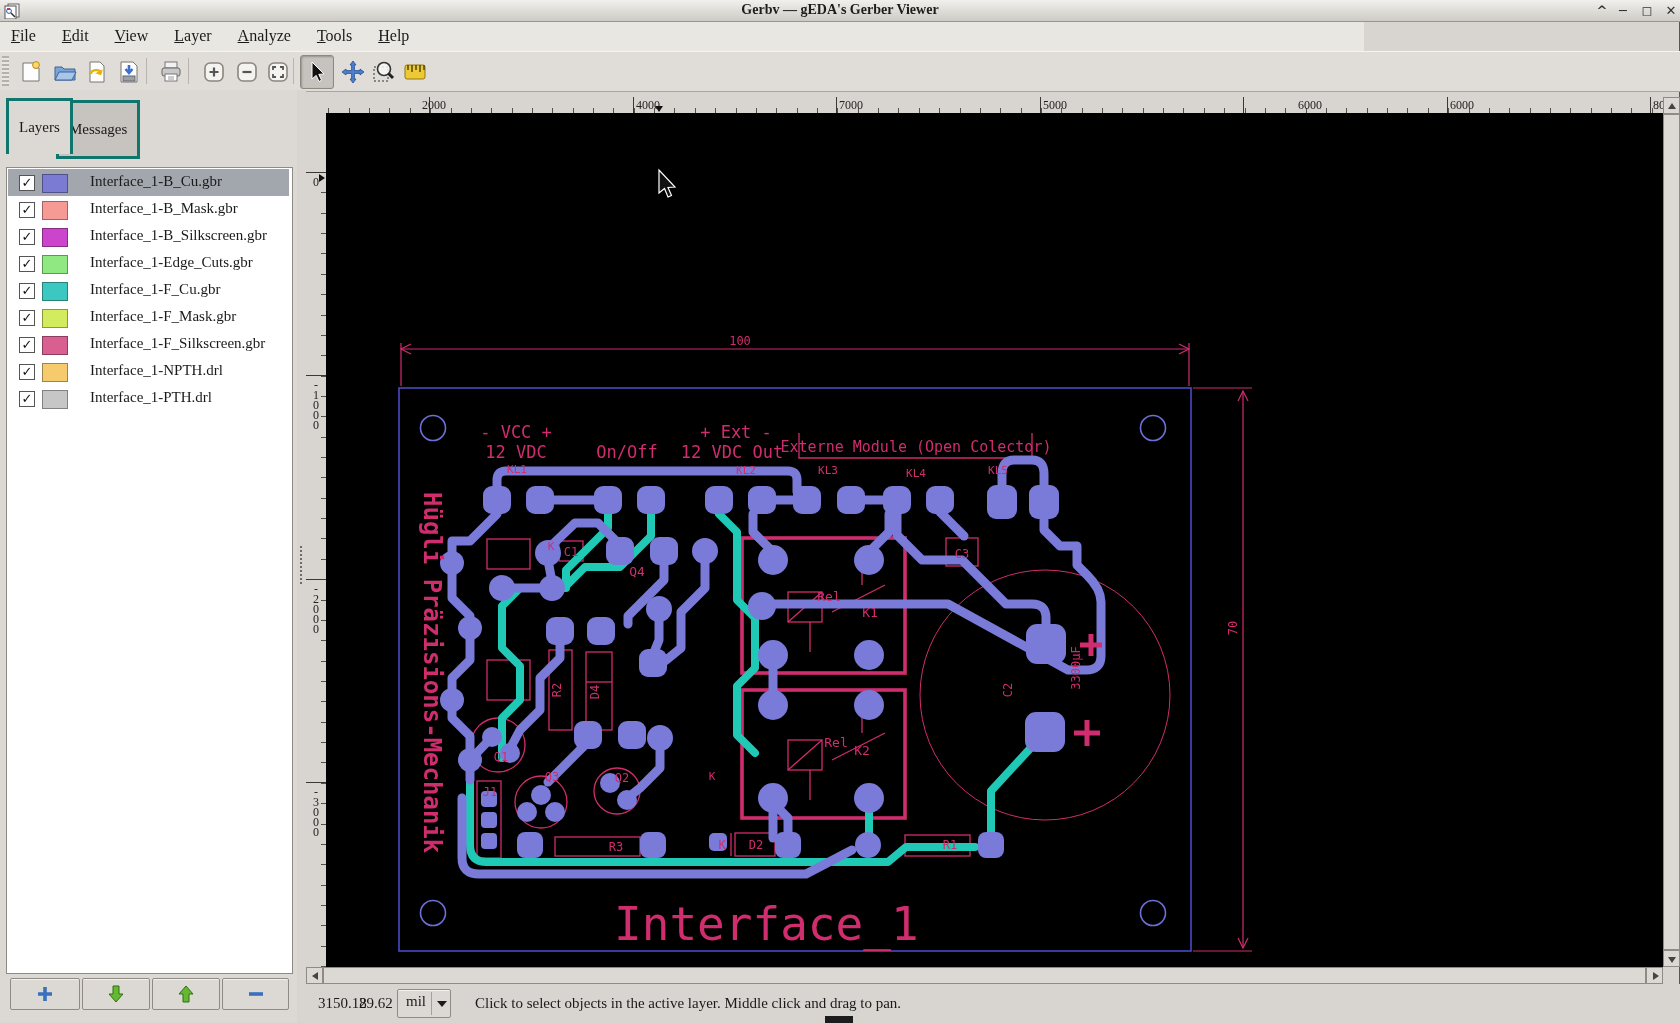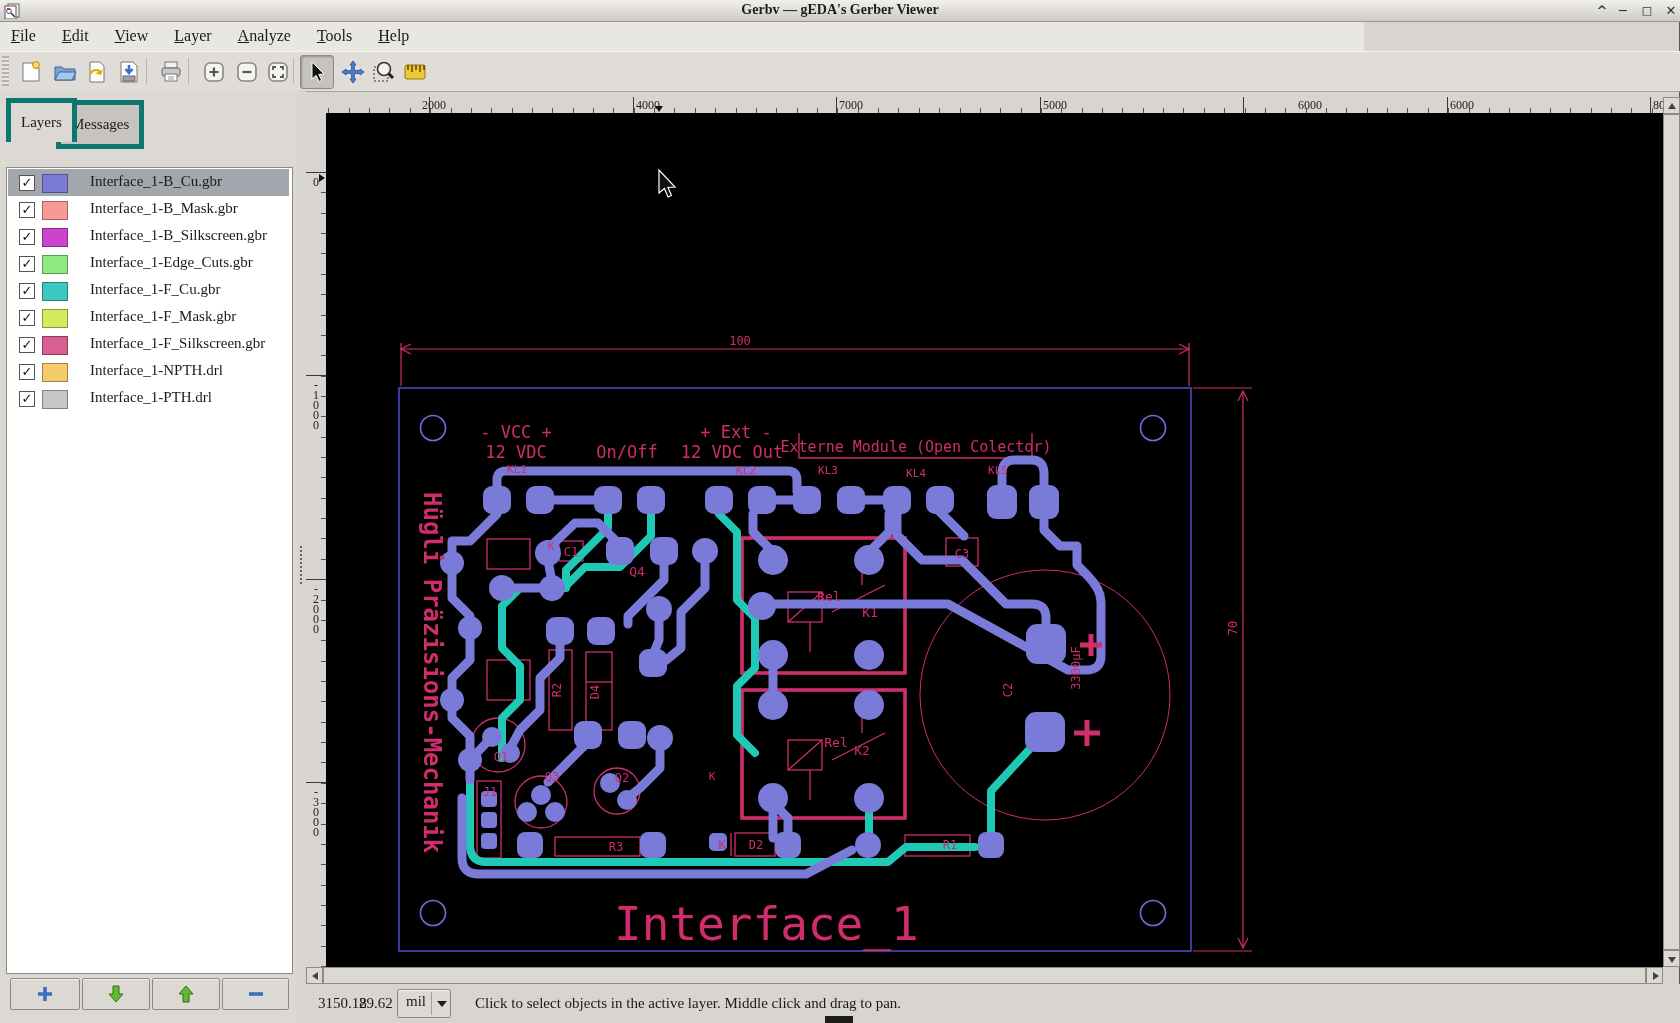--- a/index.html
+++ b/index.html
@@ -21,21 +21,21 @@
   .toolbar{position:absolute;left:0;top:51px;width:1680px;height:39px;background:#e0ddd8;
     border-top:1px solid #f5f4f1;border-bottom:1px solid #aaa69f;}
   .tgrip{position:absolute;left:2px;top:4px;width:7px;height:30px;
     background:repeating-linear-gradient(0deg,#b5b1aa 0 2px,#e8e6e1 2px 4px);}
   .tbtn{position:absolute;top:3px;width:32px;height:32px;border:1px solid transparent;border-radius:3px;}
   .tbtn.pressed{background:#c6c3be;border:1px solid #8d897f;box-shadow:inset 1px 1px 2px rgba(0,0,0,.25);}
   .tbtn svg{position:absolute;left:4px;top:4px;}
   .tsep{position:absolute;top:6px;width:2px;height:26px;background:linear-gradient(90deg,#a59f96,#f2f1ee);}
   
   .panel{position:absolute;left:0;top:90px;width:297px;height:933px;background:#dcd9d4;}
-  .tab{position:absolute;font-size:15px;padding:11px 10px;border:5px solid #0f766e;}
+  .tab{position:absolute;font-size:15px;padding:18px 10px;border:3px solid #0f766e;}
   .tab.active{background:#dcd9d4;border-bottom:none;z-index:2;}
   .tab.inactive{background:#c7c4bf;}
   .combo{position:absolute;left:12px;top:43px;width:274px;height:27px;background:#e6e4df;
     border:1px solid #8f8b83;border-radius:2px;box-shadow:0 1px 0 #f6f5f2;}
   .combo .focus{position:absolute;left:2px;top:2px;right:24px;bottom:2px;outline:1px dotted #444;}
   .combo .ctext{position:absolute;left:8px;top:3px;font-size:15px;}
   .combo .cbtn{position:absolute;right:2px;top:2px;width:21px;height:21px;border-left:1px solid #a5a199;}
   .arrow-down{width:0;height:0;border-left:5px solid transparent;border-right:5px solid transparent;
     border-top:6px solid #1a1a1a;position:absolute;left:5px;top:8px;}
   .layerlist{position:absolute;left:6px;top:77px;width:285px;height:805px;background:#ffffff;

